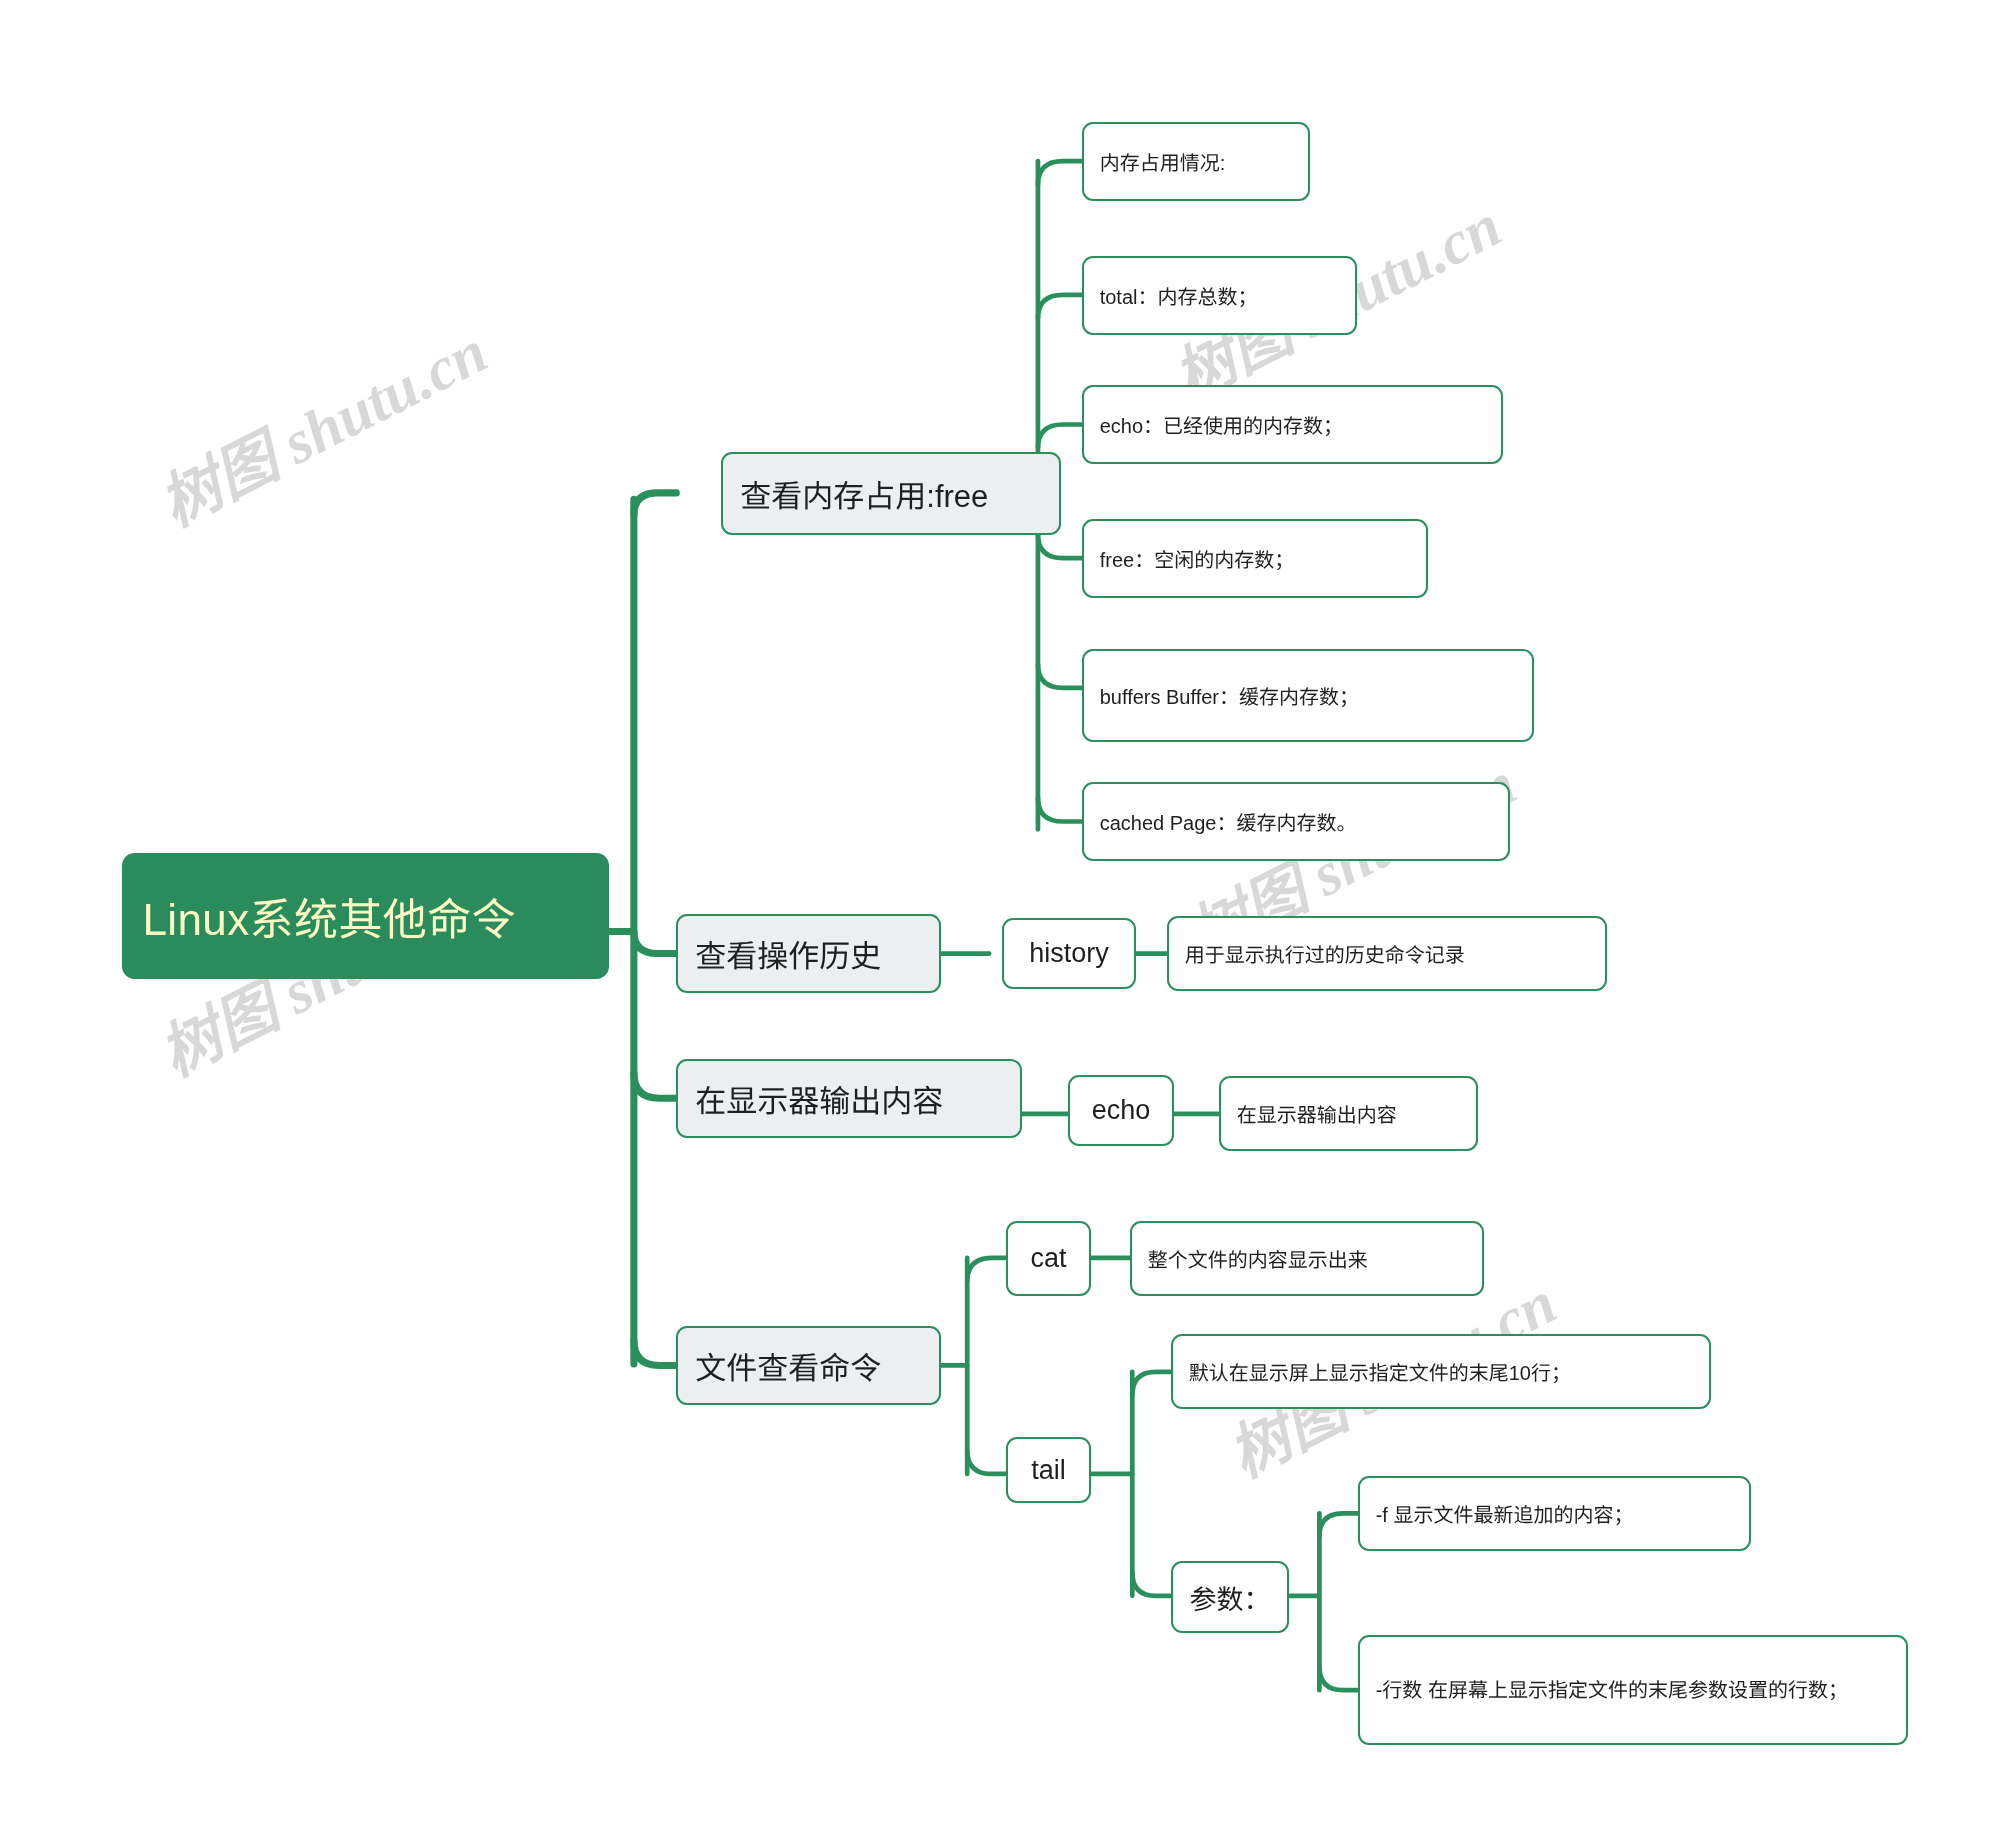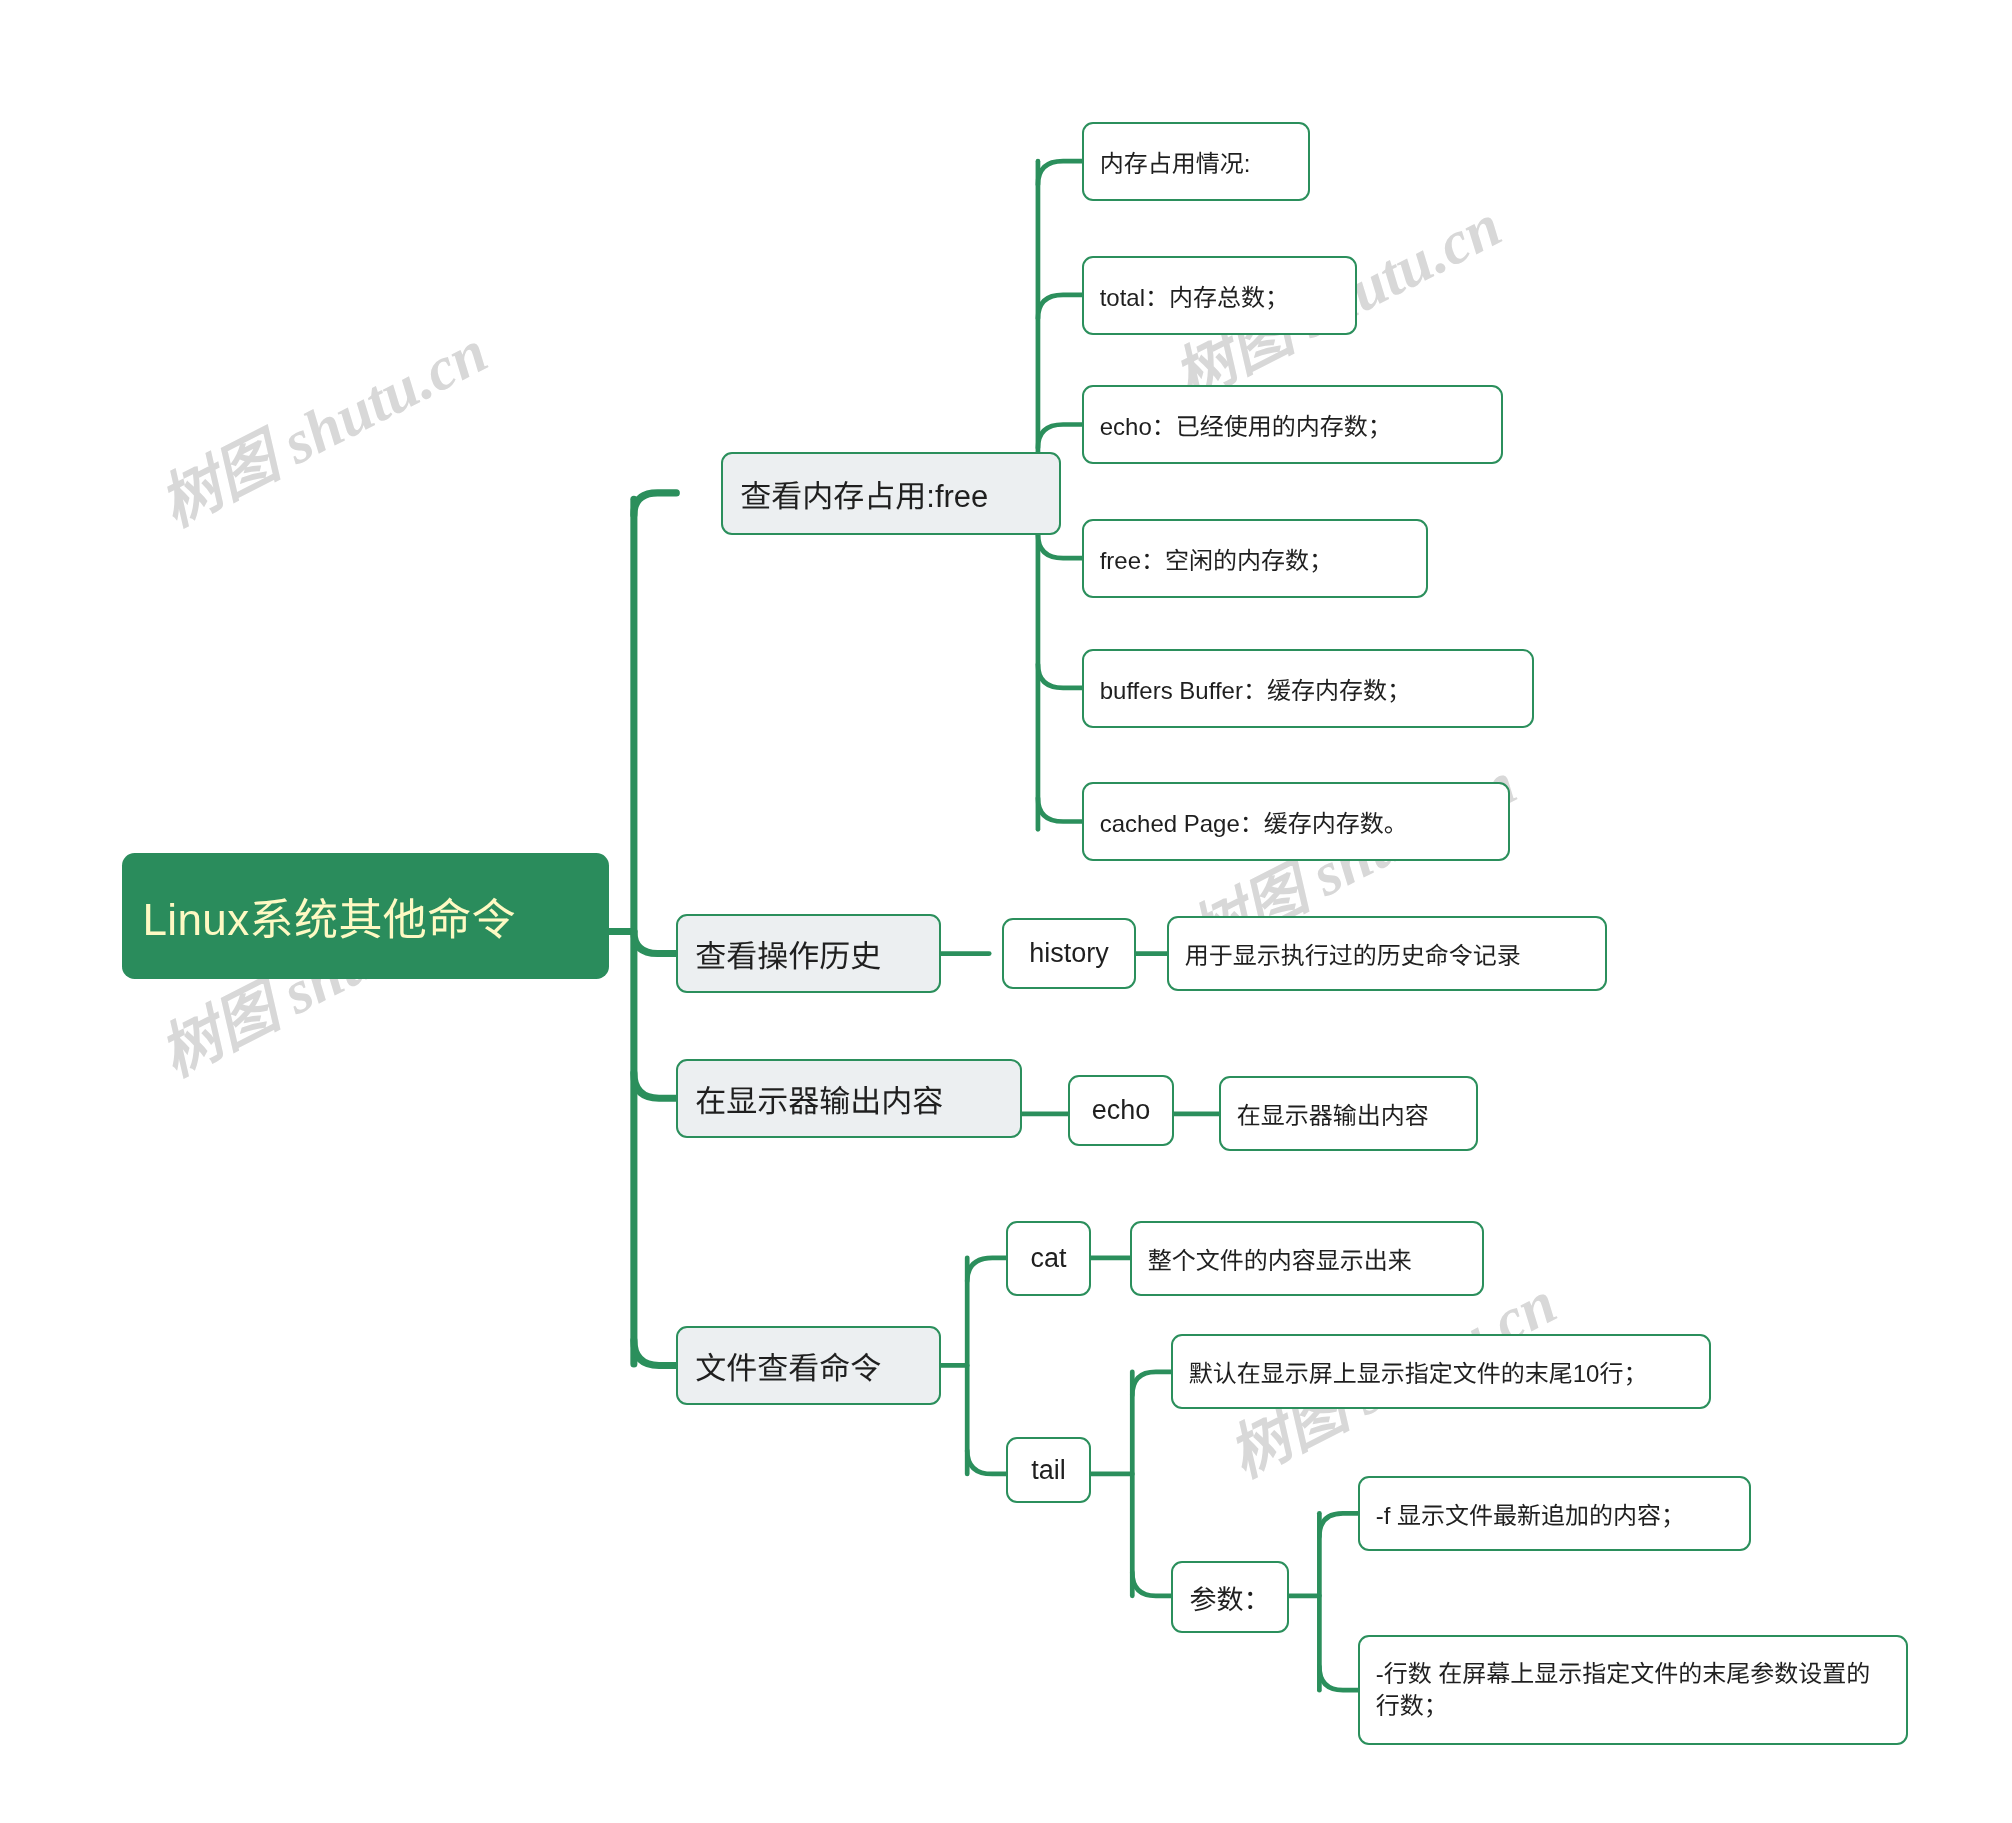--- a/index.html
+++ b/index.html
@@ -75,21 +75,21 @@
     border-radius: 11px;
     font-size: 31px;
     padding: 0 17.3px;
   }
 
   .node.leaf {
     background: #ffffff;
     color: #1f1f1f;
     border: 2.4px solid #2b8f5c;
     border-radius: 11px;
-    font-size: 24px;
+    font-size: 20px;
     padding: 0 15.7px;
   }
 
   .node.small {
     font-size: 27px;
     padding: 0 14px;
     justify-content: center;
   }
 
   .node.wrap {
@@ -185,21 +185,21 @@
   </div>
 
   <div class="node leaf" style="left:1082px; top:385px; width:421px; height:79px;">
     <span>echo：已经使用的内存数；</span>
   </div>
 
   <div class="node leaf" style="left:1082px; top:519px; width:346px; height:79px;">
     <span>free：空闲的内存数；</span>
   </div>
 
-  <div class="node leaf" style="left:1082px; top:649px; width:452px; height:79px;">
+  <div class="node leaf" style="left:1082px; top:649px; width:452px; height:93px;">
     <span>buffers Buffer：缓存内存数；</span>
   </div>
 
   <div class="node leaf" style="left:1082px; top:782px; width:428px; height:79px;">
     <span>cached Page：缓存内存数。</span>
   </div>
 
   <div class="node branch" style="left:676px; top:914px; width:265px; height:79px;">
     <span>查看操作历史</span>
   </div>

